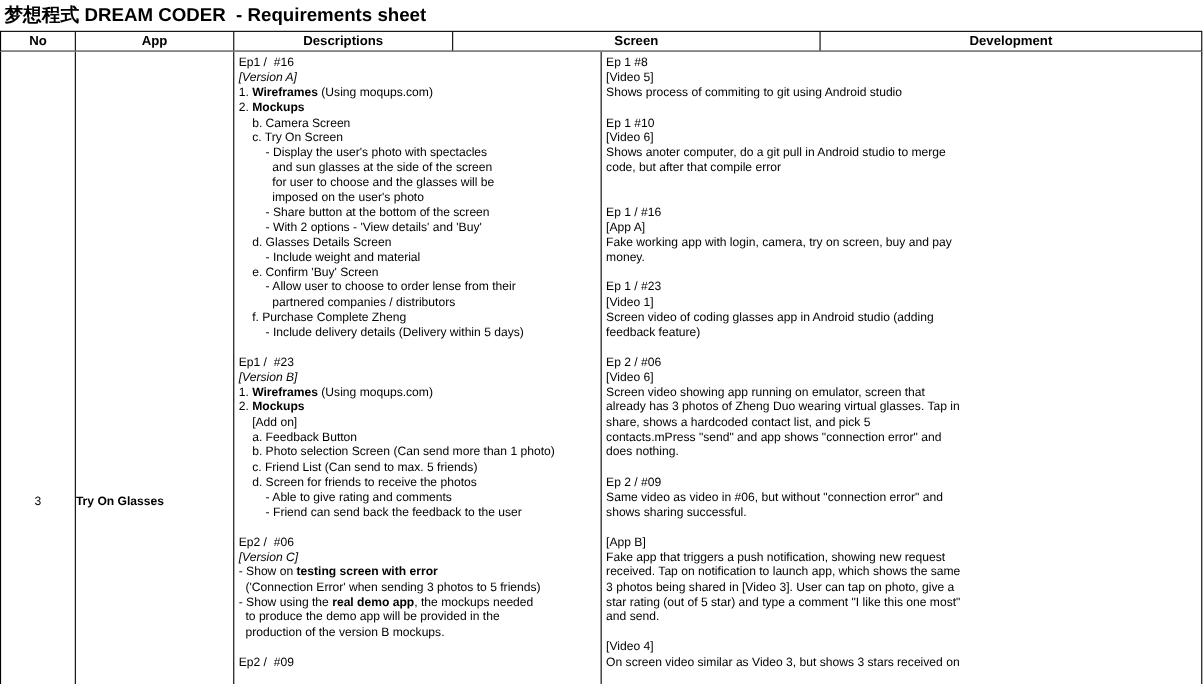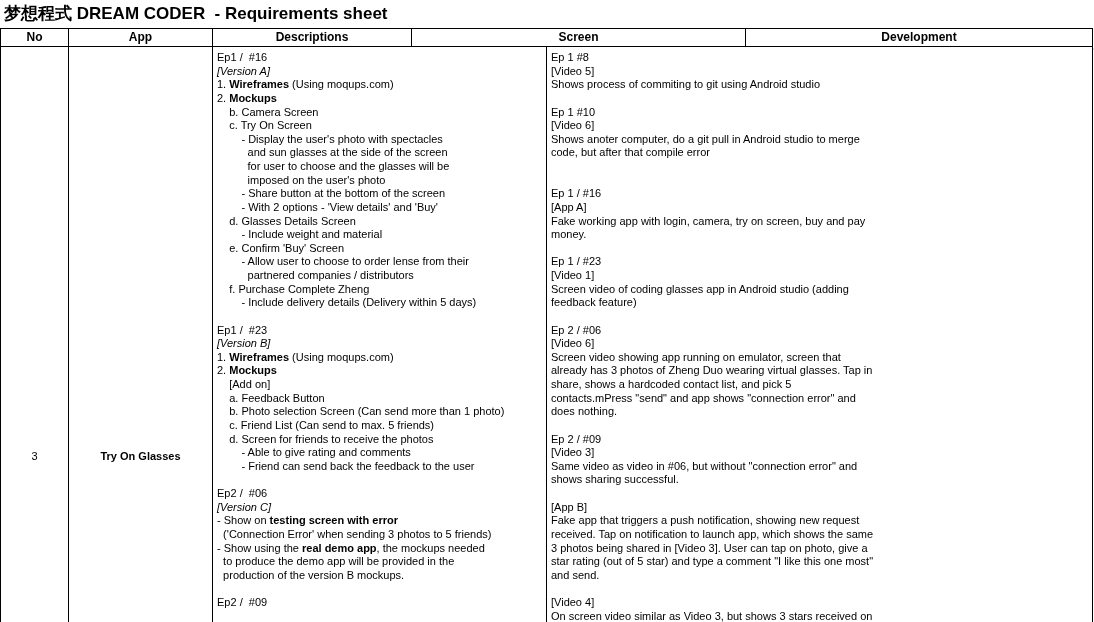--- a/index.html
+++ b/index.html
@@ -26,21 +26,21 @@
     position:absolute;top:47px;left:0;width:1093px;height:575px;box-sizing:border-box;
     border-left:1px solid #000;border-right:1px solid #000;display:flex;overflow:hidden;
     background:#ffffff;
   }
   .cell{
     box-sizing:border-box;border-right:1px solid #000;overflow:hidden;height:100%;
   }
   .cell:last-child{border-right:none;flex:1;}
   .w-no{width:68px;}  .w-app{width:144px;}  .w-desc{width:199px;}  .w-design{width:334px;}
   .cell-no-inner{padding-top:403px;text-align:center;font-size:11px;line-height:13.6px;}
-  .cell-app-inner{padding-top:403px;text-align:center;font-size:11px;font-weight:bold;line-height:13.6px;}
+  .cell-app-inner{padding-top:403px;font-size:11px;font-weight:bold;line-height:13.6px;}
   .lines{font-size:11px;line-height:13.63px;}
   .desc-lines{padding:374px 4px 0 4px;line-height:14px;}
   .body-lines{padding:4px 4px 0 4px;}
   .line{white-space:pre;height:13.63px;}
   .desc-lines .line{height:14px;white-space:normal;}
   .line i{font-style:italic;}
   .line b{font-weight:bold;}
 </style>
 </head>
 <body>
@@ -135,21 +135,20 @@
           <div class="line">&nbsp;</div>
           <div class="line">Ep 2 / #06</div>
           <div class="line">[Video 6]</div>
           <div class="line">Screen video showing app running on emulator, screen that</div>
           <div class="line">already has 3 photos of Zheng Duo wearing virtual glasses. Tap in</div>
           <div class="line">share, shows a hardcoded contact list, and pick 5</div>
           <div class="line">contacts.mPress "send" and app shows "connection error" and</div>
           <div class="line">does nothing.</div>
           <div class="line">&nbsp;</div>
           <div class="line">Ep 2 / #09</div>
-          <div class="line">[Video 3]</div>
           <div class="line">Same video as video in #06, but without "connection error" and</div>
           <div class="line">shows sharing successful.</div>
           <div class="line">&nbsp;</div>
           <div class="line">[App B]</div>
           <div class="line">Fake app that triggers a push notification, showing new request</div>
           <div class="line">received. Tap on notification to launch app, which shows the same</div>
           <div class="line">3 photos being shared in [Video 3]. User can tap on photo, give a</div>
           <div class="line">star rating (out of 5 star) and type a comment "I like this one most"</div>
           <div class="line">and send.</div>
           <div class="line">&nbsp;</div>

